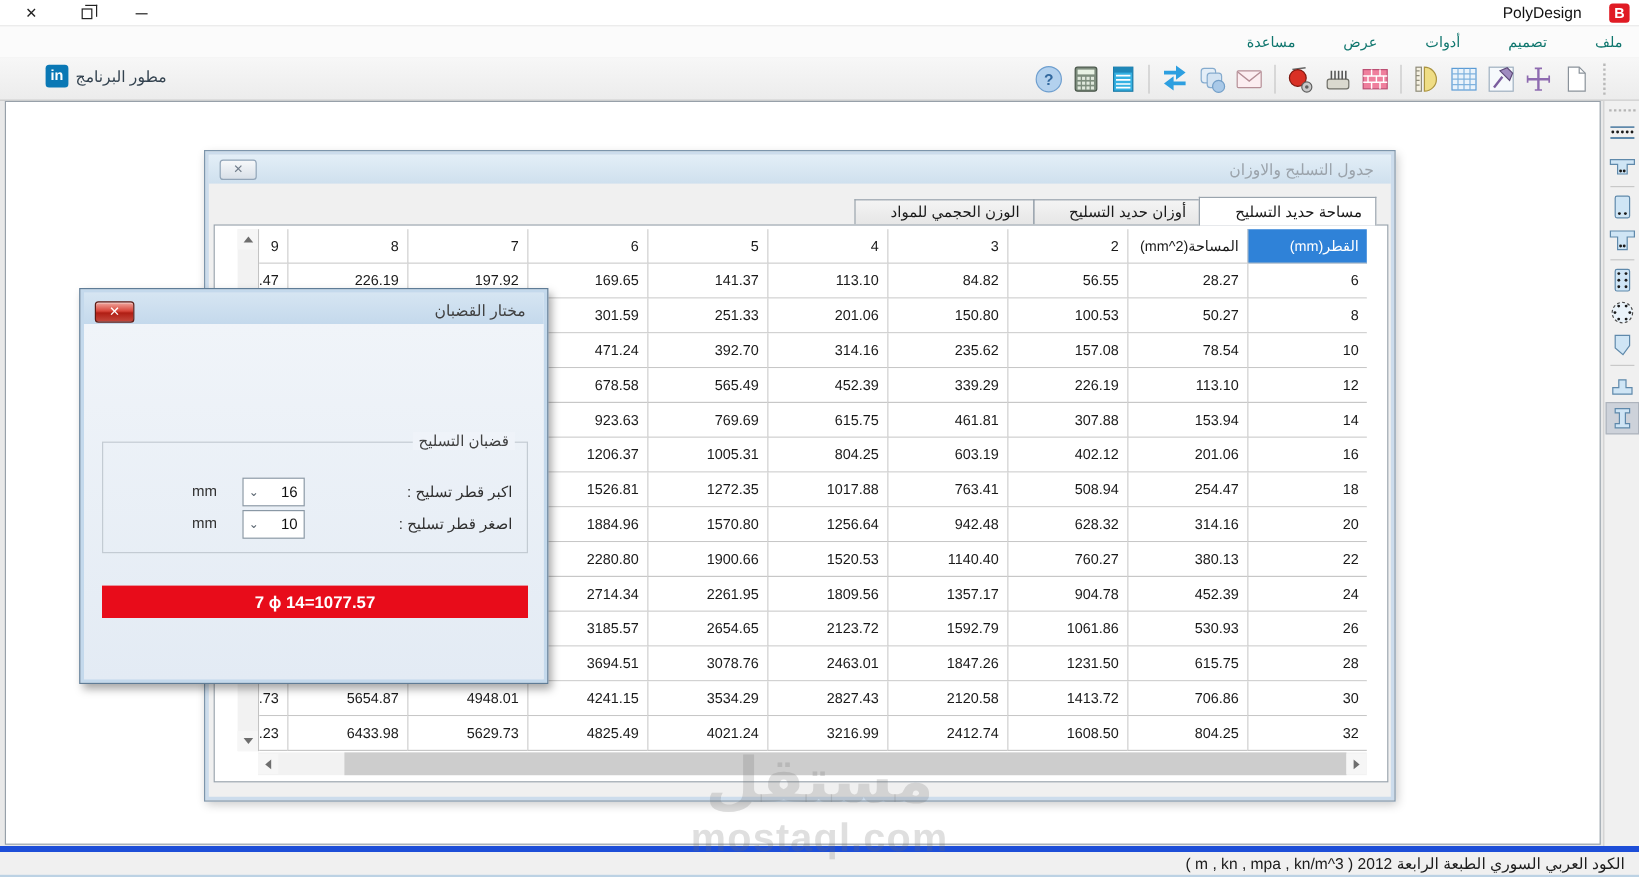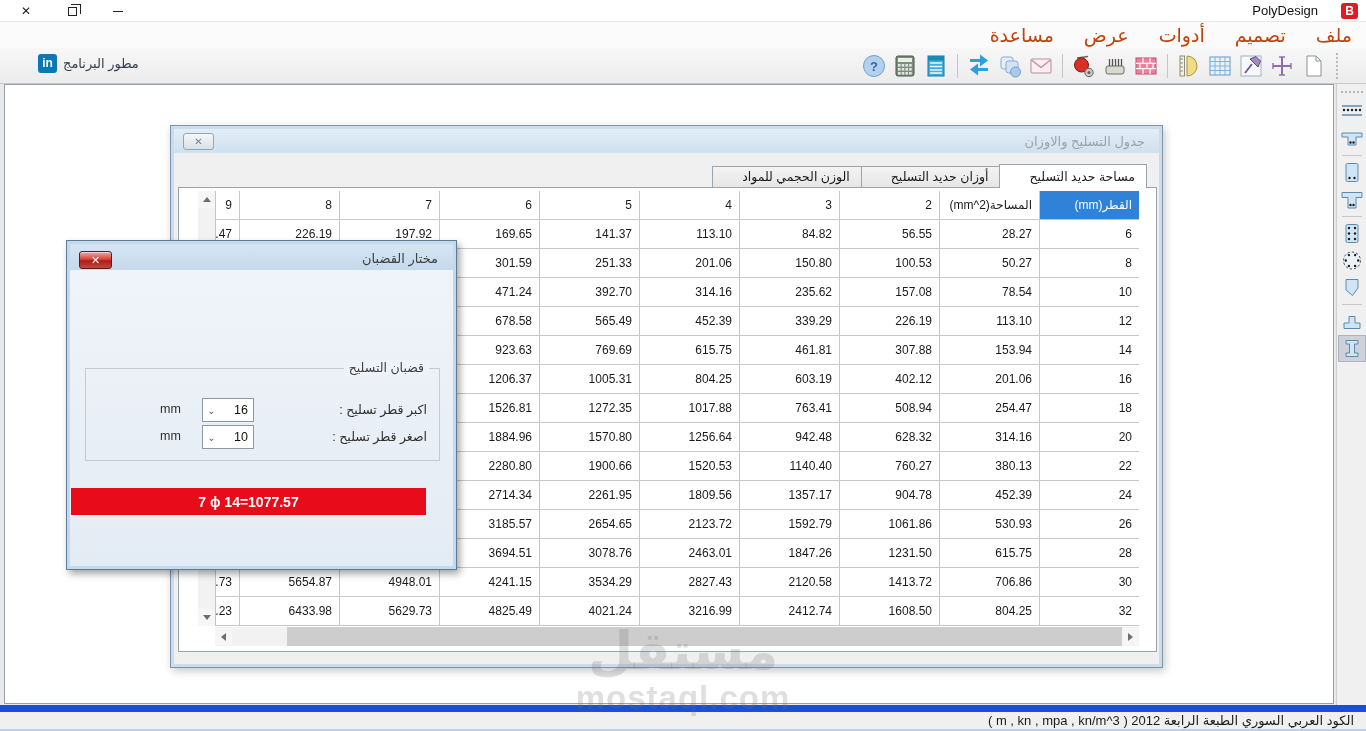--- a/index.html
+++ b/index.html
@@ -17,21 +17,21 @@
   .restore-glyph:before { content:""; position:absolute; left:2px; top:-4px; width:9px; height:9px;
     border:1px solid #222; border-bottom:none; border-left:none; }
   .min-glyph { width:10px; height:1px; background:#222; }
   #app-title { position:absolute; right:48px; top:3px; font-size:13px; color:#111; }
   #app-logo { position:absolute; right:8px; top:3px; width:17px; height:16px; background:#e01b24;
     border-radius:3px; color:#fff; font-weight:bold; font-size:12px; text-align:center; line-height:16px; }
 
   
   #menubar { left:0; top:22px; width:1366px; height:26px; background:#fbfbfb;
     display:flex; direction:rtl; align-items:center; padding:0 14px; gap:30px; }
-  .menu-item { font-size:19px; color:#c2410c; cursor:pointer; }
+  .menu-item { font-size:12px; color:#0f766e; cursor:pointer;margin-left:10px; }
 
   
   #toolbar { left:0; top:48px; width:1366px; height:36px;
     background:linear-gradient(#f7f7f7,#ececec); border-bottom:1px solid #c9c9c9; }
   #toolbar-icons { position:absolute; right:24px; top:4px; height:28px; display:flex;
     direction:ltr; align-items:center; gap:3px; }
   .tb-icon { width:28px; height:28px; display:flex; align-items:center; justify-content:center; cursor:pointer; }
   .tb-sep { width:1px; height:24px; background:#c5c5c5; margin:0 4px; }
   #dev-link { position:absolute; left:38px; top:6px; display:flex; align-items:center; gap:6px;
     direction:ltr; cursor:pointer; }
@@ -47,21 +47,21 @@
   
   #side-panel { left:1336px; top:84px; width:30px; height:621px; background:#f0f0f0;
     border-left:1px solid #cfcfcf; display:flex; flex-direction:column; align-items:center; padding-top:4px; }
   .sp-handle { width:22px; border-top:2px dotted #b5b5b5; margin:3px 0 5px 0; }
   .sp-icon { width:28px; height:27px; display:flex; align-items:center; justify-content:center; cursor:pointer; }
   .sp-icon.selected { background:#cdd2da; border:1px solid #aeb4bd; }
   .sp-sep { width:20px; border-top:1px solid #c8c8c8; margin:3px 0; }
 
   
   #statusbar { left:0; top:705px; width:1366px; height:26px; background:#f0f0f0;
-    border-top:7px solid #1d4ed8; border-bottom:2px solid #bcd2e4; direction:rtl;
+    border-top:5px solid #1d4ed8; border-bottom:2px solid #bcd2e4; direction:rtl;
     display:flex; align-items:center; padding:0 12px; }
   #status-text { font-size:13px; color:#1c1c1c; }
 
   
   #inner-window { left:170px; top:125px; width:993px; height:543px; z-index:10;
     background:#f0f0f0; border:1px solid #7d95ab; box-shadow:2px 3px 8px rgba(0,0,0,.22),
     inset 0 0 0 3px #ccdcec; }
   #iw-titlebar { position:absolute; left:3px; top:3px; right:3px; height:24px;
     background:linear-gradient(#e3eef7,#cfe0ee); }
   #iw-close { position:absolute; left:9px; top:4px; width:31px; height:17px;
@@ -124,21 +124,21 @@
   #gb-bars { top:98px; height:93px; }
   .fld-label { position:absolute; font-size:12.5px; color:#303030; direction:rtl; }
   .unit { position:absolute; font-size:12.5px; color:#303030; direction:ltr; }
   #area-input { position:absolute; left:118px; top:26px; width:75px; height:23px; background:#fff;
     border:1px solid #3c8bd8; text-align:center; line-height:21px; font-size:12.5px; cursor:text; }
   #area-input .selected-text { background:#3399ff; color:#fff; padding:0 2px; }
   .combo { position:absolute; left:116px; width:52px; height:24px; background:#fff;
     border:1px solid #8a98a5; display:flex; direction:ltr; align-items:center; cursor:pointer; }
   .combo .chev { width:17px; text-align:center; color:#5a6570; font-size:10px; }
   .combo .val { flex:1; text-align:right; padding-right:5px; font-size:12.5px; color:#111; }
-  #result-bar { position:absolute; left:1px; top:218px; width:355px; height:27px;
+  #result-bar { position:absolute; left:15px; top:218px; width:355px; height:27px;
     display:flex; align-items:center; justify-content:center; direction:ltr;
     color:#fff; font-size:14px; font-weight:bold; }
 
   
   #watermark { left:483px; top:622px; width:400px; z-index:30; text-align:center;
     pointer-events:none; color:rgba(110,110,110,.22); }
   #wm-logo { font-size:52px; font-weight:bold; line-height:58px; }
   #wm-domain { font-size:33px; font-weight:bold; letter-spacing:1px; line-height:36px; }
 </style>
 </head>

